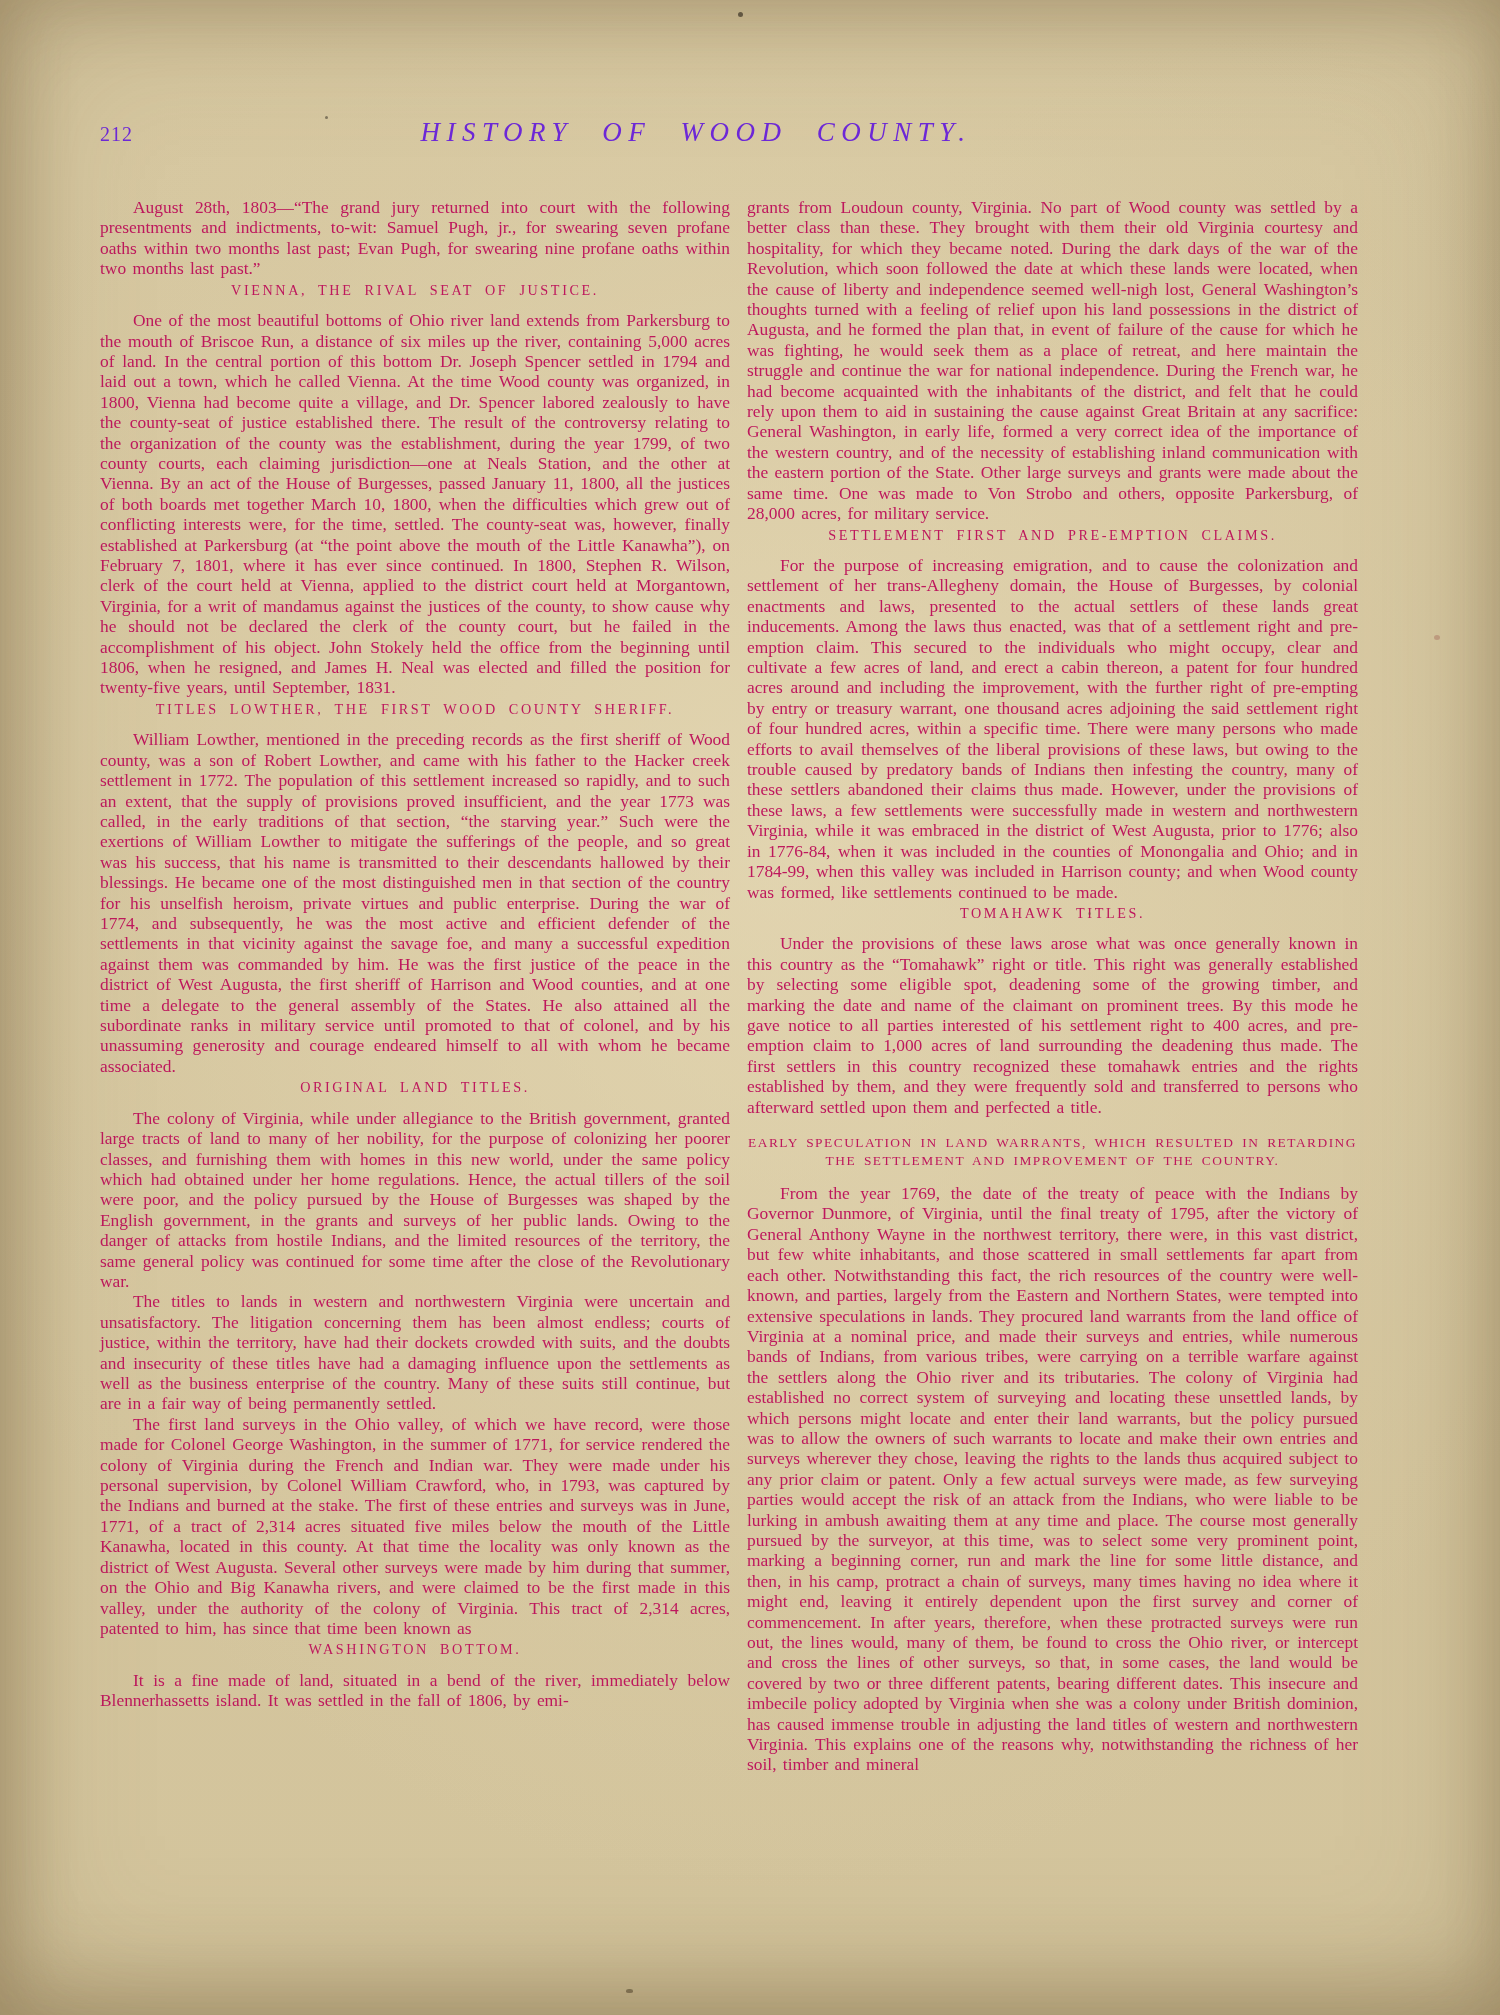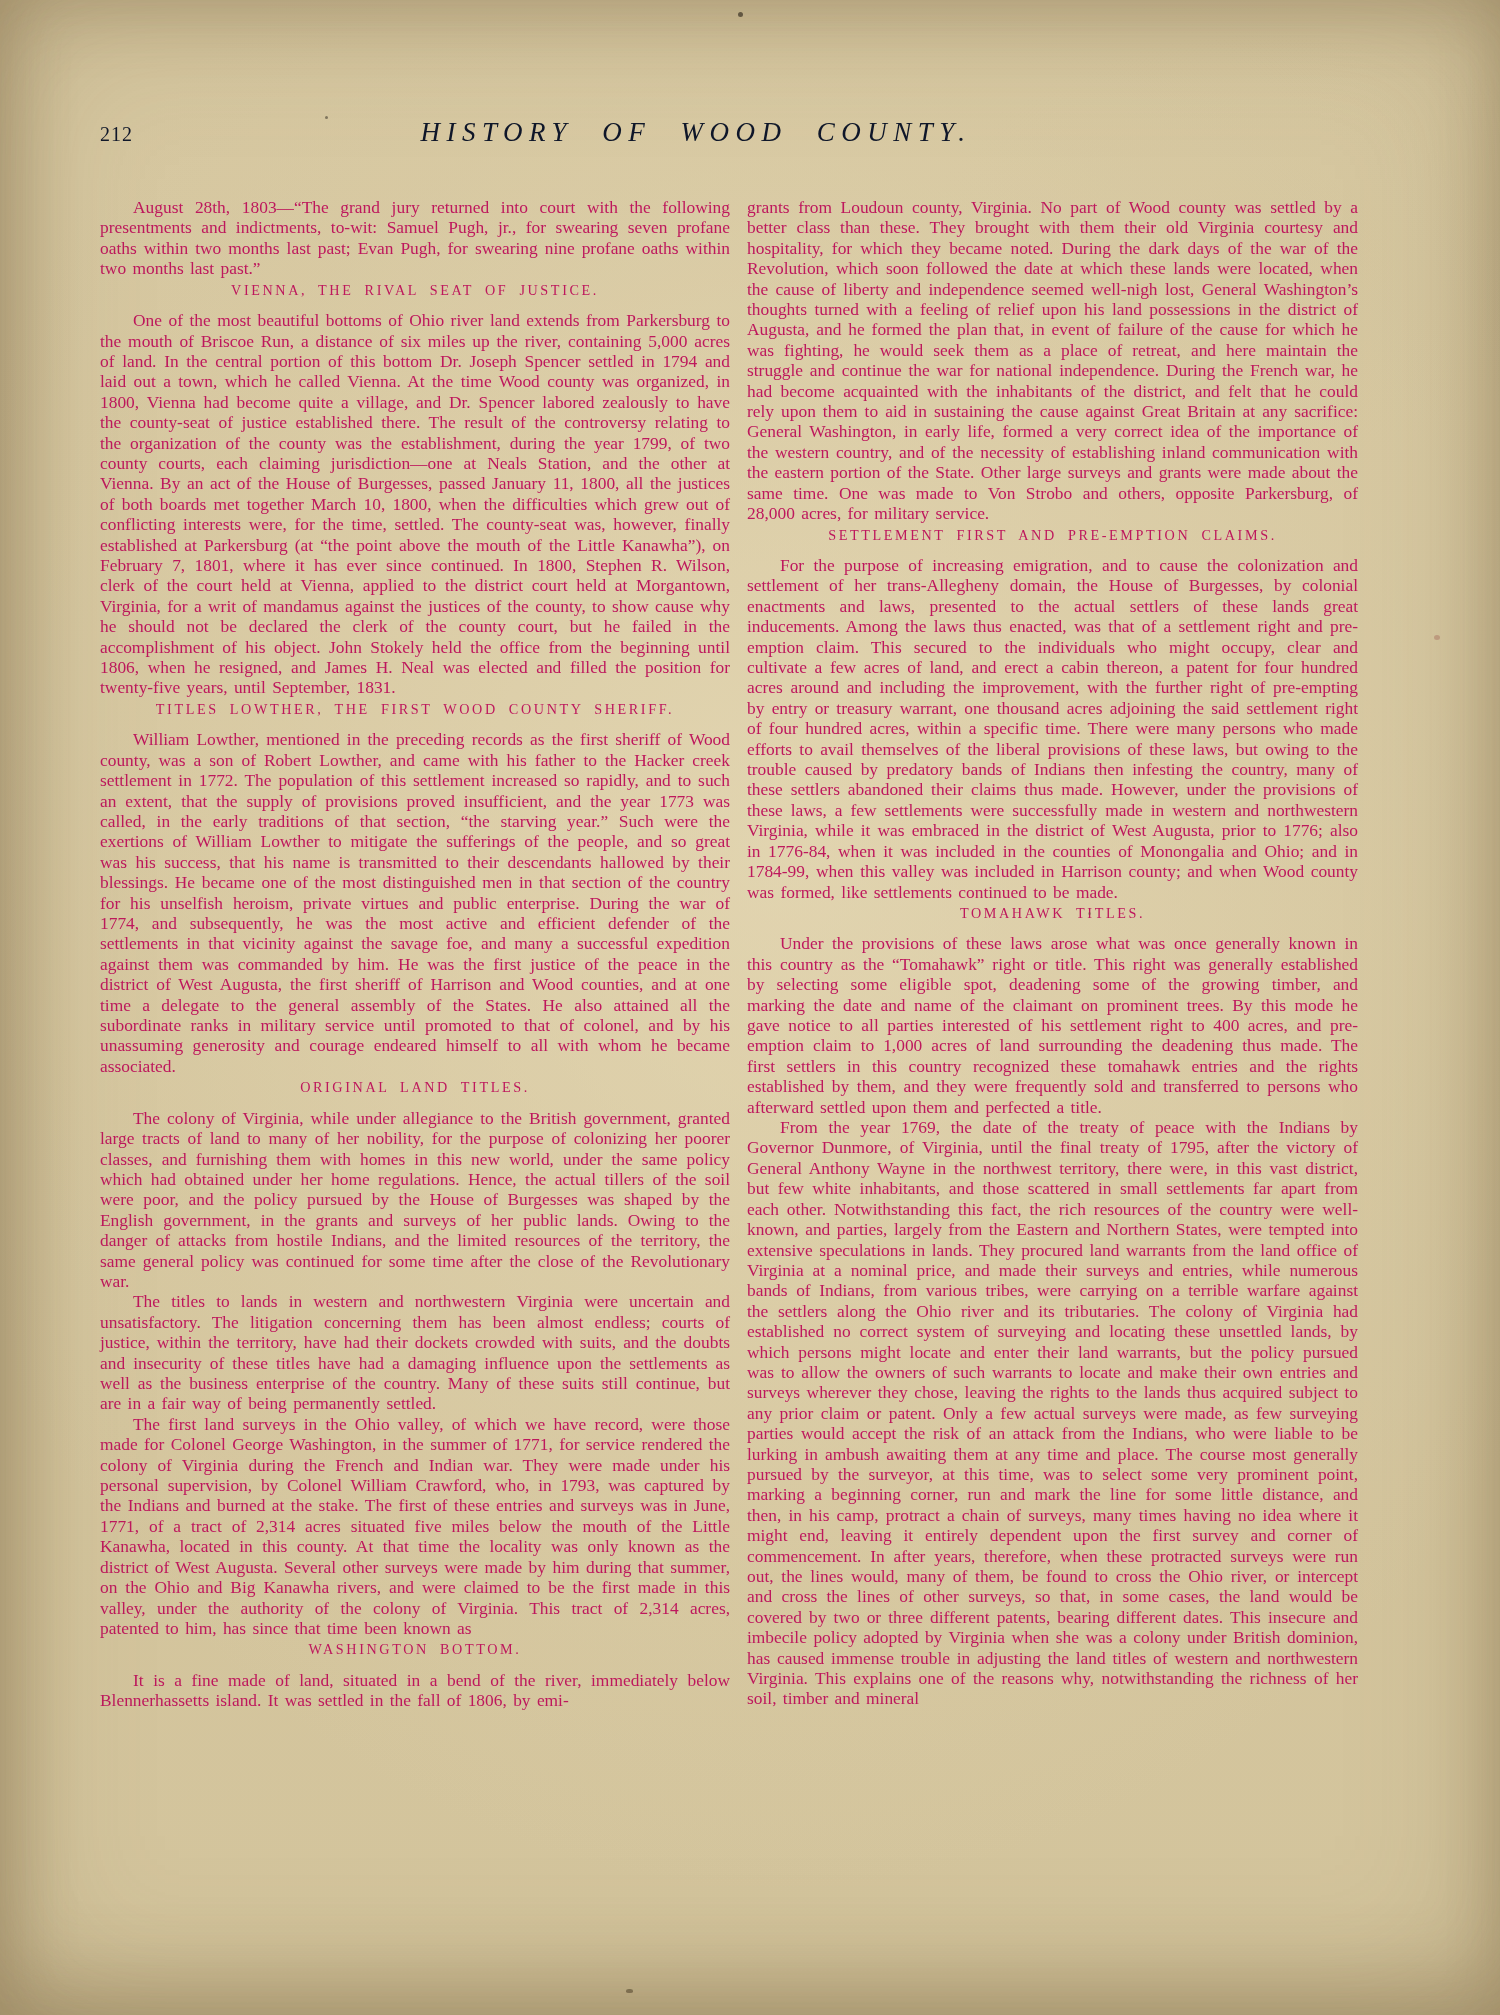--- a/index.html
+++ b/index.html
@@ -14,21 +14,21 @@
       linear-gradient(#d6c7a0, #d3c49c);
   }
   .vignette {
     position: absolute; inset: 0; pointer-events: none;
     box-shadow:
       inset 0 0 150px rgba(112, 92, 56, .30),
       inset 0 -40px 70px rgba(112, 92, 56, .22),
       inset 0 25px 60px rgba(112, 92, 56, .12),
       inset 25px 0 60px rgba(112, 92, 56, .12);
   }
-  .ink { color: #0f172a; }
+  .ink { color: #6d28d9; }
   .page-number {
     position: absolute; left: 100px; top: 122px;
     font: 20px/24px "Liberation Serif", "DejaVu Serif", serif;
     letter-spacing: 1px;
   }
   .page-title {
     position: absolute; left: 696px; top: 116px; transform: translateX(-50%);
     font-family: "Liberation Serif", "DejaVu Serif", serif;
     font-style: italic;
     font-size: 27px; line-height: 32px;
@@ -84,20 +84,21 @@
     <p class="para">The first land surveys in the Ohio valley, of which we have record, were those made for Colonel George Washington, in the summer of 1771, for service rendered the colony of Virginia during the French and Indian war. They were made under his personal supervision, by Colonel William Crawford, who, in 1793, was captured by the Indians and burned at the stake. The first of these entries and surveys was in June, 1771, of a tract of 2,314 acres situated five miles below the mouth of the Little Kanawha, located in this county. At that time the locality was only known as the district of West Augusta. Several other surveys were made by him during that summer, on the Ohio and Big Kanawha rivers, and were claimed to be the first made in this valley, under the authority of the colony of Virginia. This tract of 2,314 acres, patented to him, has since that time been known as</p>
     <div class="sec-heading">WASHINGTON BOTTOM.</div>
     <p class="para">It is a fine made of land, situated in a bend of the river, immediately below Blennerhassetts island. It was settled in the fall of 1806, by emi-</p>
   </div>
 <div class="col col-right">
     <p class="para noindent">grants from Loudoun county, Virginia. No part of Wood county was settled by a better class than these. They brought with them their old Virginia courtesy and hospitality, for which they became noted. During the dark days of the war of the Revolution, which soon followed the date at which these lands were located, when the cause of liberty and independence seemed well-nigh lost, General Washington’s thoughts turned with a feeling of relief upon his land possessions in the district of Augusta, and he formed the plan that, in event of failure of the cause for which he was fighting, he would seek them as a place of retreat, and here maintain the struggle and continue the war for national independence. During the French war, he had become acquainted with the inhabitants of the district, and felt that he could rely upon them to aid in sustaining the cause against Great Britain at any sacrifice: General Washington, in early life, formed a very correct idea of the importance of the western country, and of the necessity of establishing inland communication with the eastern portion of the State. Other large surveys and grants were made about the same time. One was made to Von Strobo and others, opposite Parkersburg, of 28,000 acres, for military service.</p>
     <div class="sec-heading">SETTLEMENT FIRST AND PRE-EMPTION CLAIMS.</div>
     <p class="para">For the purpose of increasing emigration, and to cause the colonization and settlement of her trans-Allegheny domain, the House of Burgesses, by colonial enactments and laws, presented to the actual settlers of these lands great inducements. Among the laws thus enacted, was that of a settlement right and pre-emption claim. This secured to the individuals who might occupy, clear and cultivate a few acres of land, and erect a cabin thereon, a patent for four hundred acres around and including the improvement, with the further right of pre-empting by entry or treasury warrant, one thousand acres adjoining the said settlement right of four hundred acres, within a specific time. There were many persons who made efforts to avail themselves of the liberal provisions of these laws, but owing to the trouble caused by predatory bands of Indians then infesting the country, many of these settlers abandoned their claims thus made. However, under the provisions of these laws, a few settlements were successfully made in western and northwestern Virginia, while it was embraced in the district of West Augusta, prior to 1776; also in 1776-84, when it was included in the counties of Monongalia and Ohio; and in 1784-99, when this valley was included in Harrison county; and when Wood county was formed, like settlements continued to be made.</p>
     <div class="sec-heading">TOMAHAWK TITLES.</div>
     <p class="para">Under the provisions of these laws arose what was once generally known in this country as the “Tomahawk” right or title. This right was generally established by selecting some eligible spot, deadening some of the growing timber, and marking the date and name of the claimant on prominent trees. By this mode he gave notice to all parties interested of his settlement right to 400 acres, and pre-emption claim to 1,000 acres of land surrounding the deadening thus made. The first settlers in this country recognized these tomahawk entries and the rights established by them, and they were frequently sold and transferred to persons who afterward settled upon them and perfected a title.</p>
+    <div class="sec-heading small">EARLY SPECULATION IN LAND WARRANTS, WHICH RESULTED IN RETARDING THE SETTLEMENT AND IMPROVEMENT OF THE COUNTRY.</div>
     <p class="para">From the year 1769, the date of the treaty of peace with the Indians by Governor Dunmore, of Virginia, until the final treaty of 1795, after the victory of General Anthony Wayne in the northwest territory, there were, in this vast district, but few white inhabitants, and those scattered in small settlements far apart from each other. Notwithstanding this fact, the rich resources of the country were well-known, and parties, largely from the Eastern and Northern States, were tempted into extensive speculations in lands. They procured land warrants from the land office of Virginia at a nominal price, and made their surveys and entries, while numerous bands of Indians, from various tribes, were carrying on a terrible warfare against the settlers along the Ohio river and its tributaries. The colony of Virginia had established no correct system of surveying and locating these unsettled lands, by which persons might locate and enter their land warrants, but the policy pursued was to allow the owners of such warrants to locate and make their own entries and surveys wherever they chose, leaving the rights to the lands thus acquired subject to any prior claim or patent. Only a few actual surveys were made, as few surveying parties would accept the risk of an attack from the Indians, who were liable to be lurking in ambush awaiting them at any time and place. The course most generally pursued by the surveyor, at this time, was to select some very prominent point, marking a beginning corner, run and mark the line for some little distance, and then, in his camp, protract a chain of surveys, many times having no idea where it might end, leaving it entirely dependent upon the first survey and corner of commencement. In after years, therefore, when these protracted surveys were run out, the lines would, many of them, be found to cross the Ohio river, or intercept and cross the lines of other surveys, so that, in some cases, the land would be covered by two or three different patents, bearing different dates. This insecure and imbecile policy adopted by Virginia when she was a colony under British dominion, has caused immense trouble in adjusting the land titles of western and northwestern Virginia. This explains one of the reasons why, notwithstanding the richness of her soil, timber and mineral</p>
   </div>
 
 <span class="speck speck-1"></span>
 <span class="speck speck-2"></span>
 <span class="speck speck-3"></span>
 <span class="speck speck-4"></span>
 <span class="speck speck-5"></span>
 <span class="speck speck-6"></span>
 

